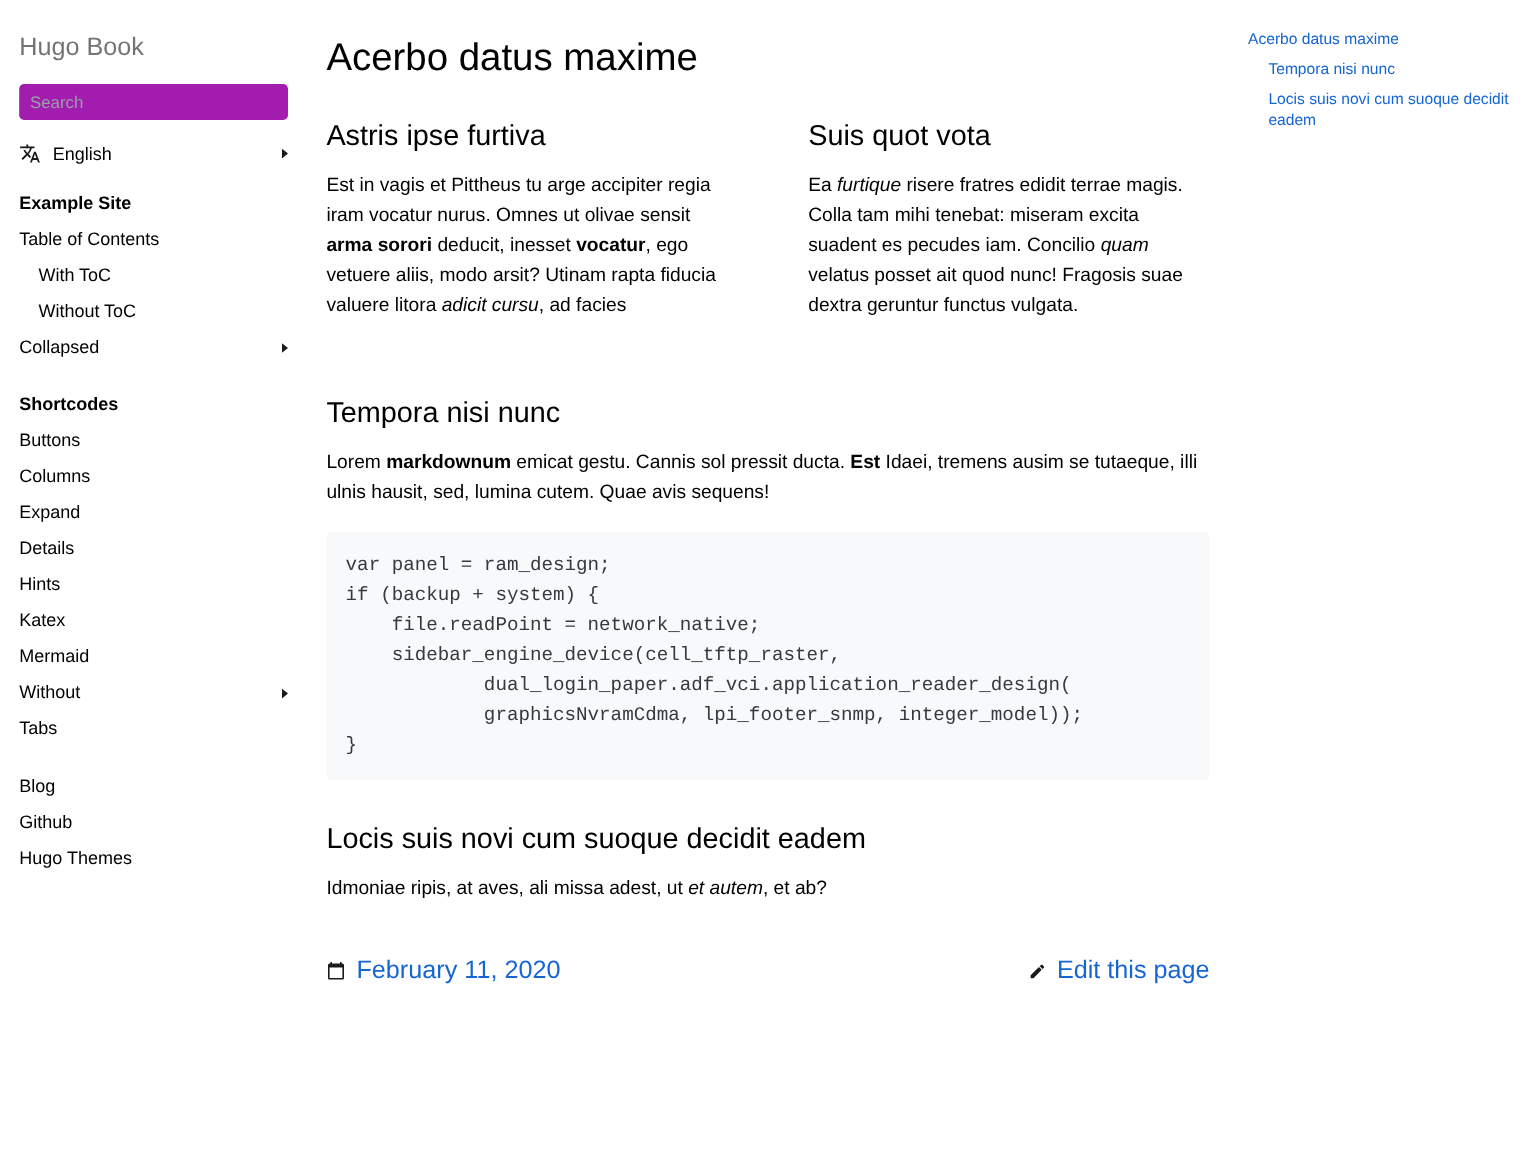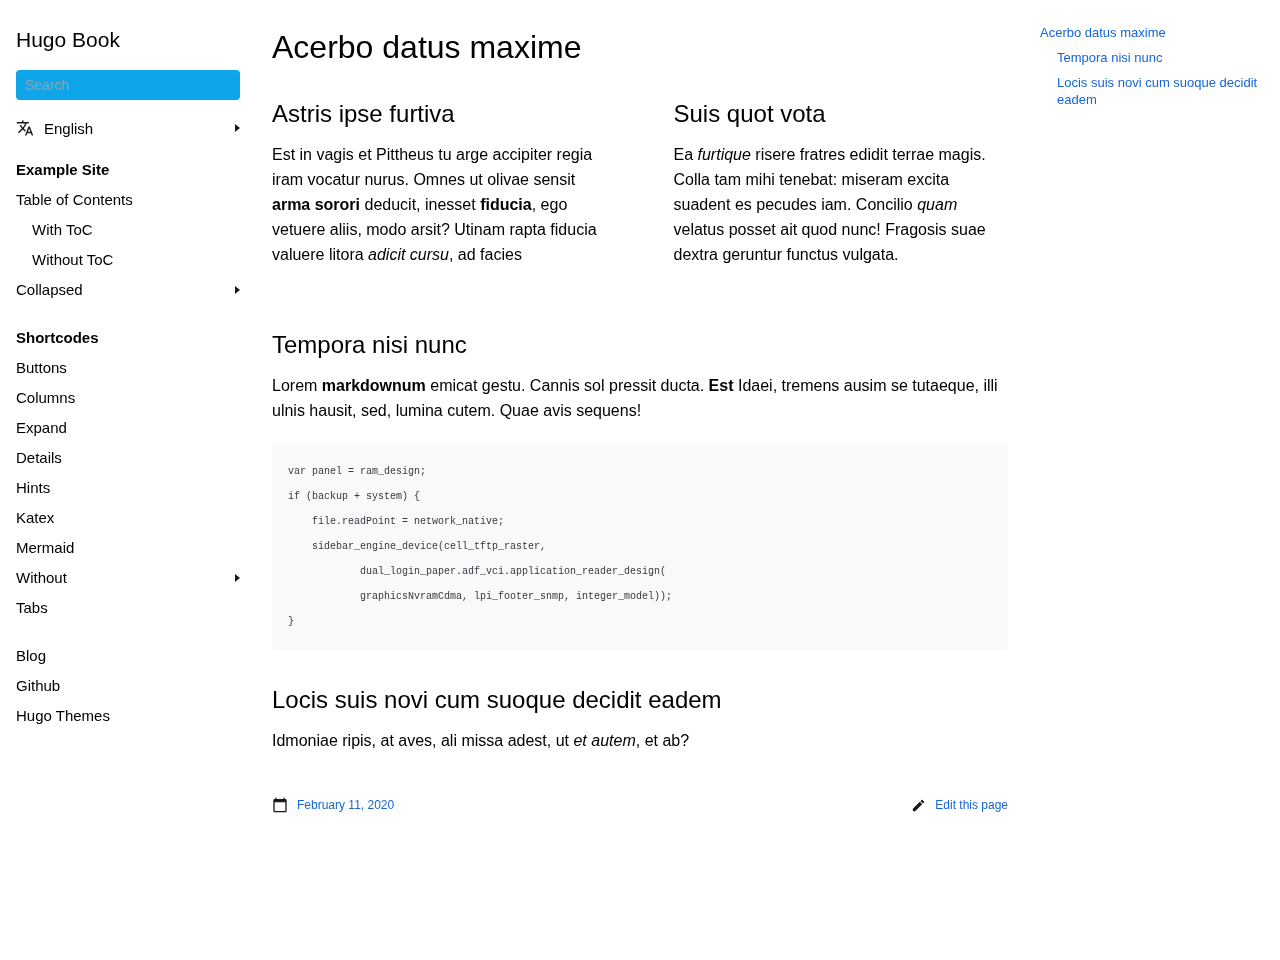--- a/index.html
+++ b/index.html
@@ -13,25 +13,25 @@
   a { text-decoration: none; color: inherit; cursor: pointer; }
   .container { display: flex; width: 1280px; align-items: flex-start; }
 
   
   .book-menu {
     flex: 0 0 256px; width: 256px;
     padding: 16px; font-size: 15px;
   }
   .brand {
     font-size: 21px; font-weight: 400; margin: 12px 0 18px;
-    color: #000000; display: block;
+    color: #737373; display: block;
   }
   .search-box input {
     width: 100%; height: 30px; border: none; outline: none;
-    background: #0ea5e9; border-radius: 4px;
+    background: #a21caf; border-radius: 4px;
     padding: 0 9px; font-family: "Liberation Sans", sans-serif;
     font-size: 14px; color: #000;
   }
   .search-box input::placeholder { color: #9aa0a6; }
   .lang-row {
     display: flex; align-items: center; gap: 10px;
     margin-top: 16px; height: 24px; cursor: pointer;
   }
   .lang-row svg { display: block; }
   .tri {
@@ -65,30 +65,30 @@
   }
   h2.mt-lg { margin-top: 50px; }
   h2.mt-md { margin-top: 34px; }
   p { margin: 12px 0; line-height: 25px; }
   .columns { display: flex; gap: 67px; }
   .col { flex: 1; min-width: 0; }
   pre.code-block {
     margin: 20px 0; padding: 16px;
     background: #f8f9fa; border-radius: 4px;
     font-family: "Liberation Mono", monospace;
-    font-size: 10px; line-height: 25px;
+    font-size: 16px; line-height: 25px;
     color: #343a40; white-space: pre; overflow: hidden;
   }
   .page-footer {
     display: flex; justify-content: space-between; align-items: center;
     margin-top: 42px; padding: 2px 0;
   }
   .page-footer a {
     display: inline-flex; align-items: center; gap: 9px;
-    color: #1565d2; font-size: 12px;
+    color: #1565d2; font-size: 21px;
   }
   .page-footer svg { display: block; }
 
   
   .book-toc {
     flex: 0 0 256px; width: 256px;
     padding: 16px; font-size: 13px; line-height: 17px;
   }
   .book-toc ul { list-style: none; margin: 8px 0 0; padding: 0; }
   .book-toc li { margin: 0 0 8px; }
@@ -182,21 +182,21 @@
       </ul>
     </nav>
   </aside>
 
   <main class="book-page">
     <h1 class="page-title">Acerbo datus maxime</h1>
 
     <div class="columns">
       <div class="col">
         <h2>Astris ipse furtiva</h2>
-        <p><span>Est in vagis et Pittheus tu arge accipiter regia iram vocatur nurus. Omnes ut olivae sensit </span><strong>arma sorori</strong><span> deducit, inesset </span><strong>fiducia</strong><span>, ego vetuere aliis, modo arsit? Utinam rapta fiducia valuere litora </span><em>adicit cursu</em><span>, ad facies</span></p>
+        <p><span>Est in vagis et Pittheus tu arge accipiter regia iram vocatur nurus. Omnes ut olivae sensit </span><strong>arma sorori</strong><span> deducit, inesset </span><strong>vocatur</strong><span>, ego vetuere aliis, modo arsit? Utinam rapta fiducia valuere litora </span><em>adicit cursu</em><span>, ad facies</span></p>
       </div>
       <div class="col">
         <h2>Suis quot vota</h2>
         <p><span>Ea </span><em>furtique</em><span> risere fratres edidit terrae magis. Colla tam mihi tenebat: miseram excita suadent es pecudes iam. Concilio </span><em>quam</em><span> velatus posset ait quod nunc! Fragosis suae dextra geruntur functus vulgata.</span></p>
       </div>
     </div>
 
     <h2 class="mt-lg">Tempora nisi nunc</h2>
     <p><span>Lorem </span><strong>markdownum</strong><span> emicat gestu. Cannis sol pressit ducta. </span><strong>Est</strong><span> Idaei, tremens ausim se tutaeque, illi ulnis hausit, sed, lumina cutem. Quae avis sequens!</span></p>
 

